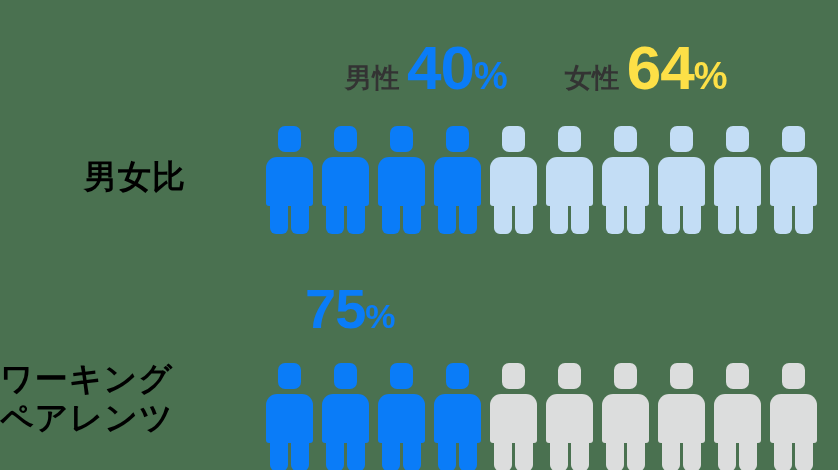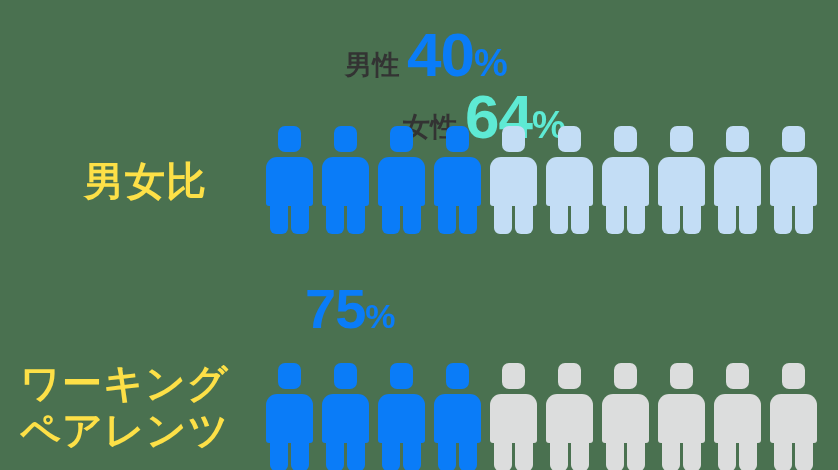--- a/index.html
+++ b/index.html
@@ -17,25 +17,24 @@
 
   .infographic {
     position: absolute;
     inset: 0;
   }
 
   
   .legend {
     position: absolute;
     left: 345px;
-    top: 24px;
+    top: 32px;
     height: 72px;
     display: flex;
-    align-items: flex-start;
-    flex-direction: column;
+    align-items: center;
   }
   .legend-group {
     display: flex;
     align-items: baseline;
   }
   .legend-group + .legend-group { margin-left: 58px; }
 
   .legend-label {
     font-size: 27px;
     font-weight: 700;
@@ -51,35 +50,35 @@
     line-height: 1;
     letter-spacing: -1px;
     margin-left: 7px;
   }
   .legend-value .pct {
     font-size: 38px;
     font-weight: 700;
     letter-spacing: -1px;
   }
   .legend-value.accent       { color: #0a7cf8; }
-  .legend-value.accent-light { color: #5eead4; }
+  .legend-value.accent-light { color: #fde047; }
 
   
   .row-label {
     position: absolute;
-    font-size: 40px;
-    font-weight: 700;
-    color: #fde047;
+    font-size: 33px;
+    font-weight: 700;
+    color: #000000;
     line-height: 1.18;
     letter-spacing: 1px;
     text-align: left;
     white-space: pre-line;
   }
   .row-label.r1 { left: 84px;  top: 158px; }
-  .row-label.r2 { left: 0px;   top: 360px; margin-left: 20px; }
+  .row-label.r2 { left: 0px;   top: 360px; }
 
   
   .row-stat {
     position: absolute;
     left: 305px;
     top: 281px;
     font-size: 56px;
     font-weight: 700;
     line-height: 1;
     letter-spacing: -1px;

